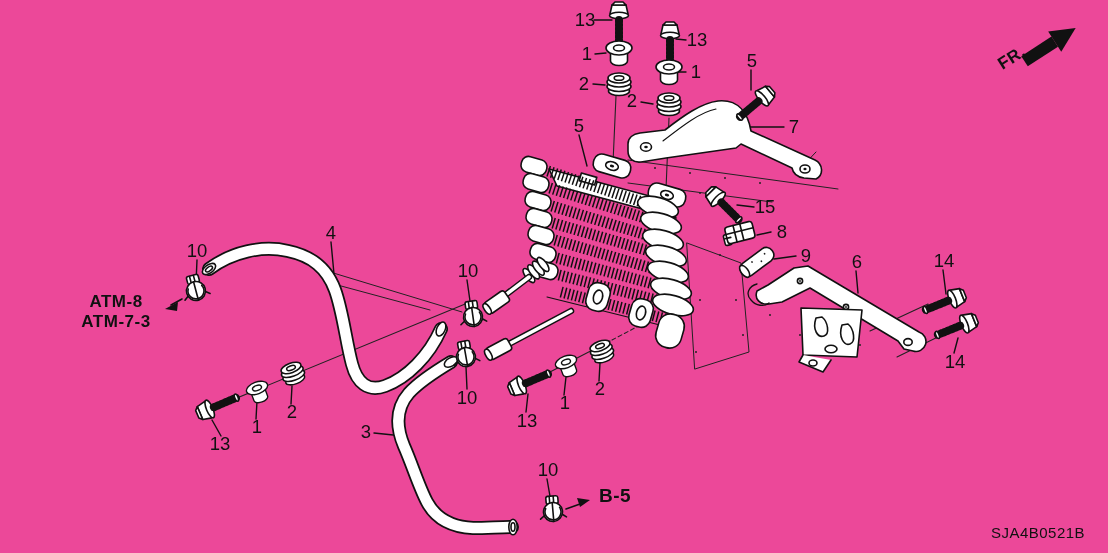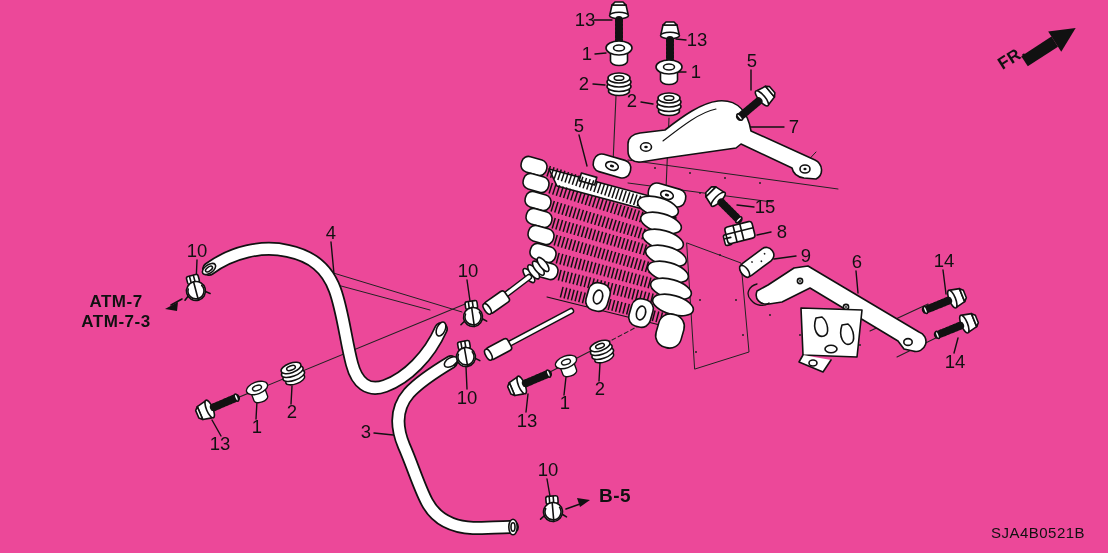--- a/index.html
+++ b/index.html
@@ -413,19 +413,19 @@
   <span class="callout" style="left:467px;top:398px">10</span>
   <span class="callout" style="left:548px;top:470px">10</span>
   <span class="callout" style="left:366px;top:432px">3</span>
   <span class="callout" style="left:220px;top:444px">13</span>
   <span class="callout" style="left:257px;top:427px">1</span>
   <span class="callout" style="left:292px;top:412px">2</span>
   <span class="callout" style="left:527px;top:421px">13</span>
   <span class="callout" style="left:565px;top:403px">1</span>
   <span class="callout" style="left:600px;top:389px">2</span>
 
-  <div class="ref" style="left:116px;top:302px">ATM-7</div>
+  <div class="ref" style="left:116px;top:302px">ATM-8</div>
   <div class="ref" style="left:116px;top:322px">ATM-7-3</div>
   <div class="ref ref-b5" style="left:615px;top:496px">B-5</div>
   <div class="ref ref-fr" style="left:1012px;top:58px">FR.</div>
   <div class="code" style="left:1038px;top:532px">SJA4B0521B</div>
 
 </div>
 
 </body></html>

